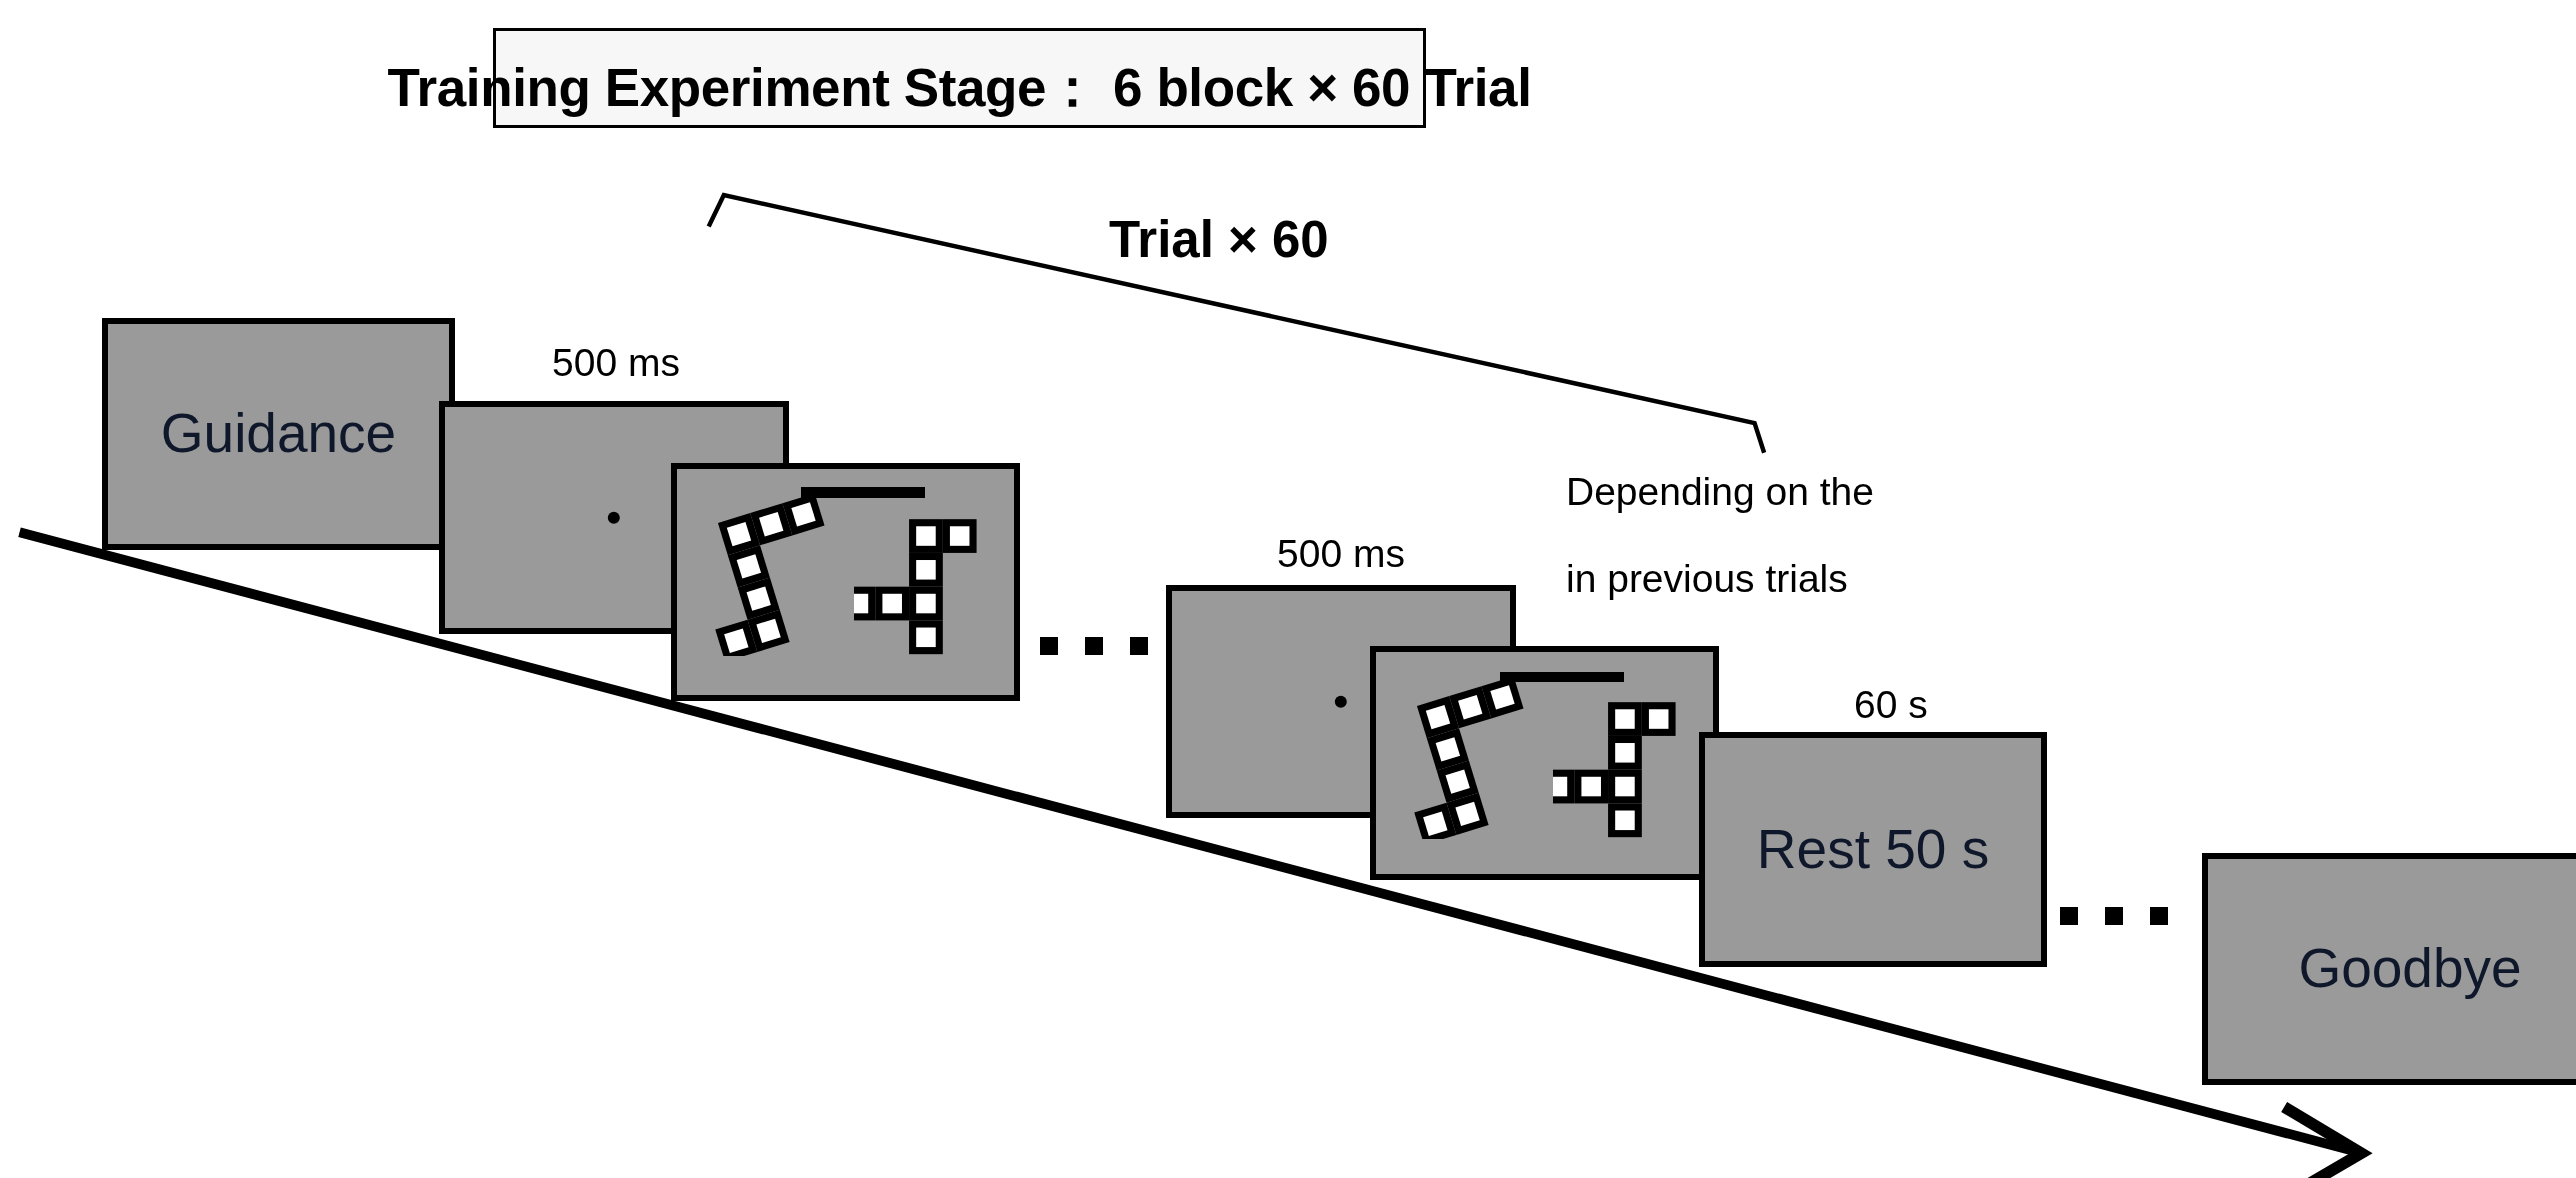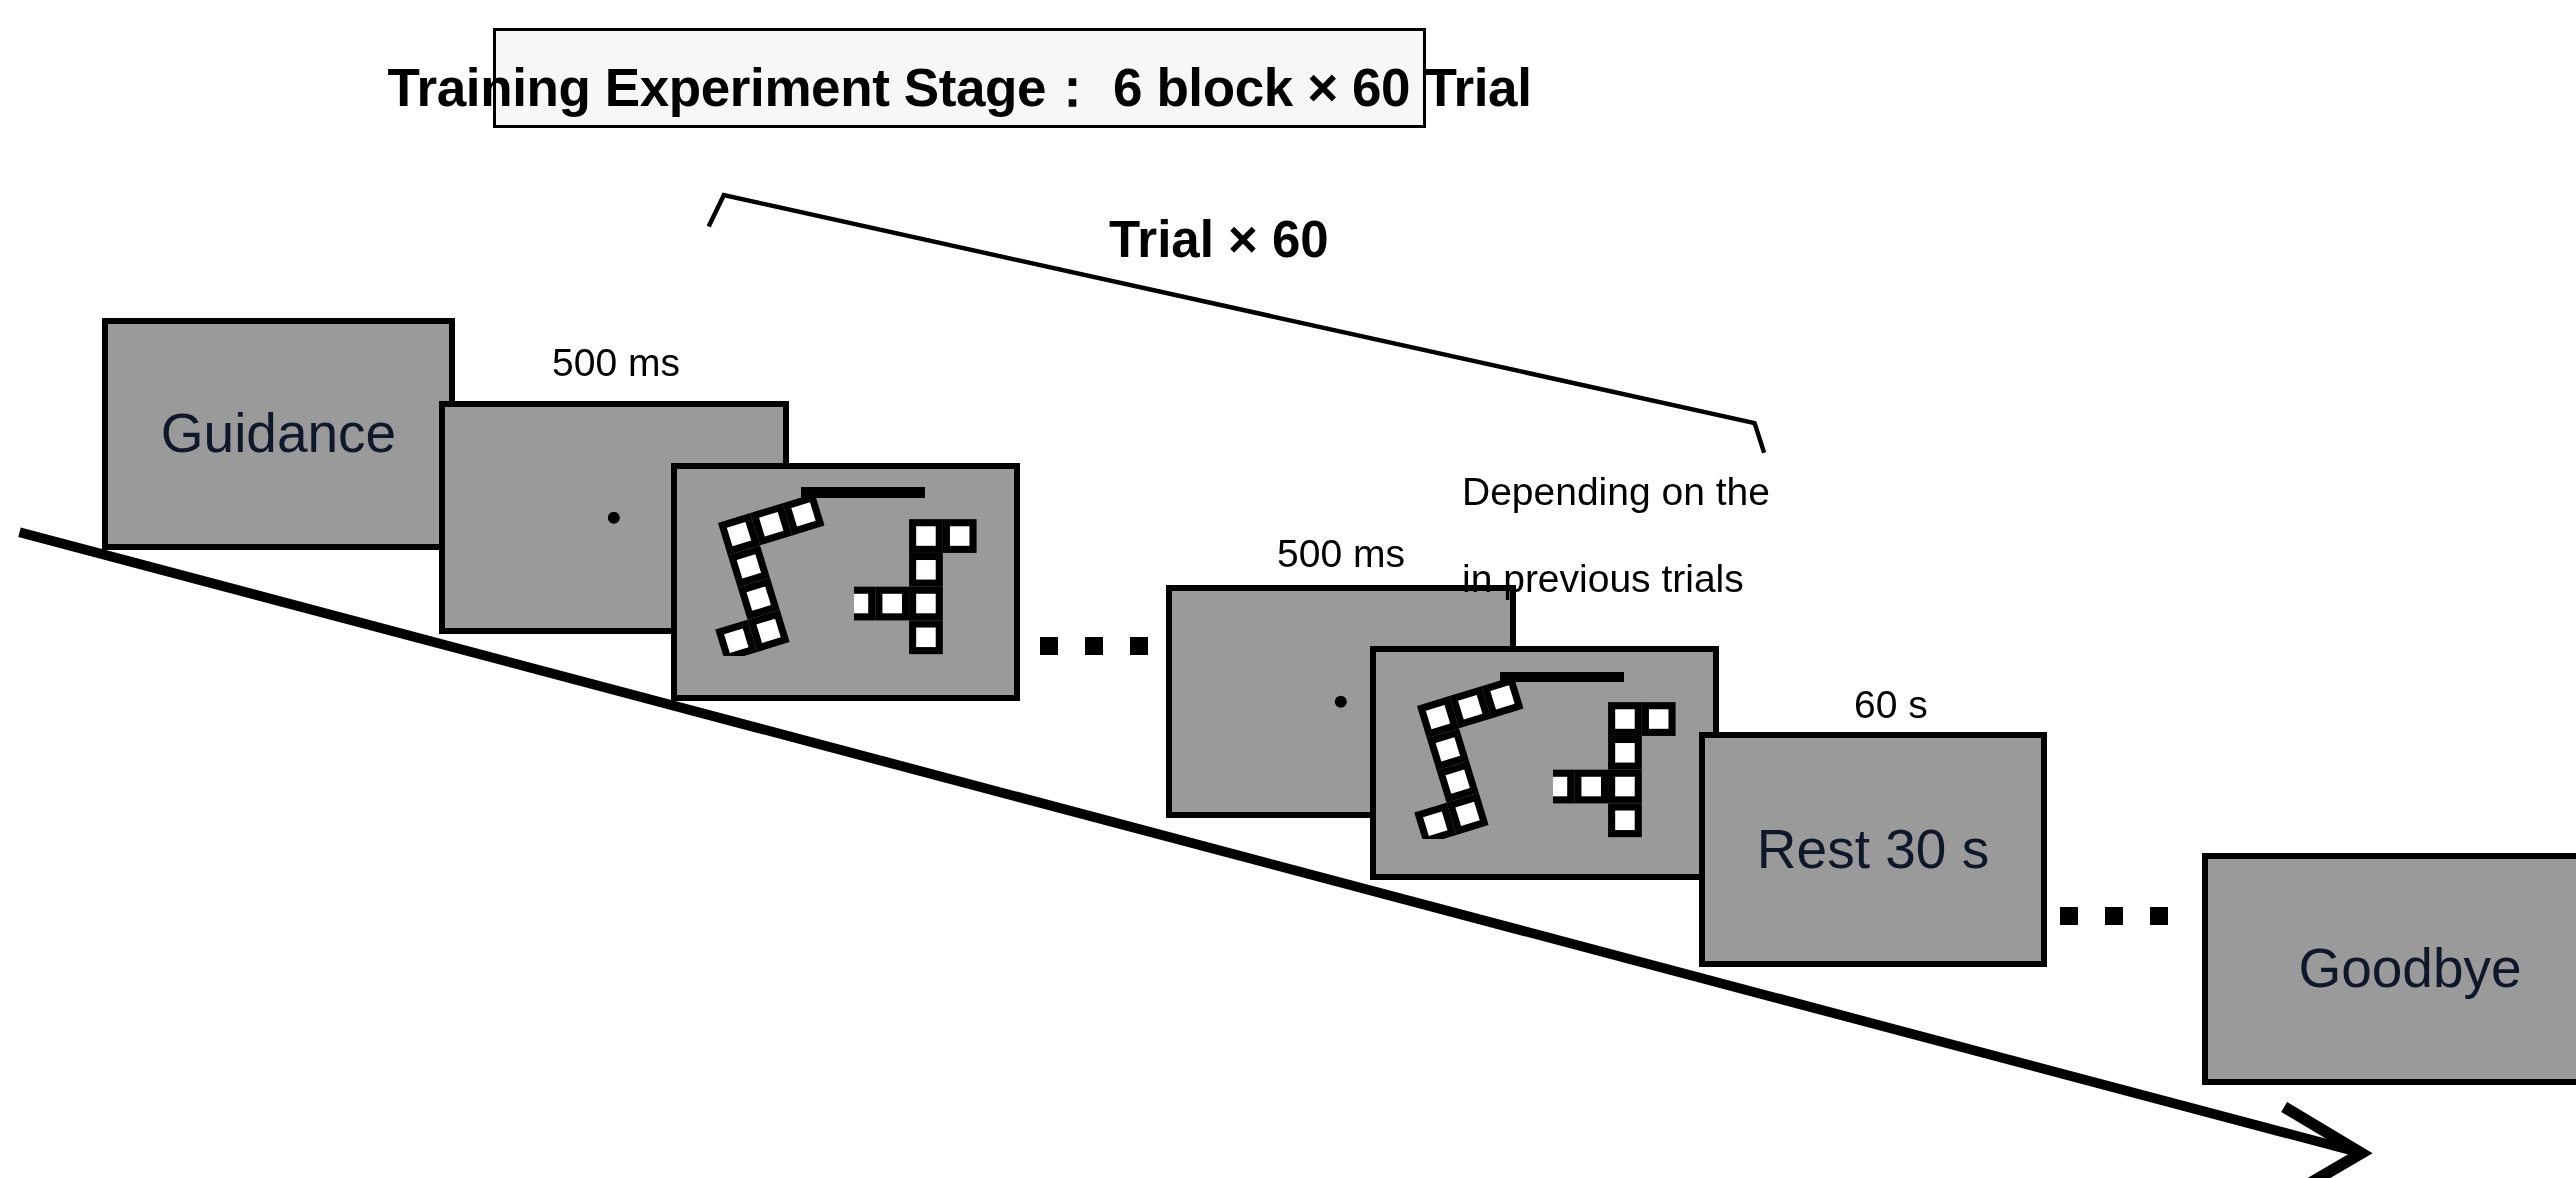--- a/index.html
+++ b/index.html
@@ -192,21 +192,21 @@
     <i></i>
     <i></i>
     <i></i>
   </div>
 
   <div class="caption" style="left:1277px; top:532px;">500 ms</div>
   <div class="screen" style="left:1166px; top:585px; width:350px; height:233px;">
     <div class="fixation-dot" style="left:50%; top:50%; transform:translate(-50%,-50%);"></div>
   </div>
 
-  <div class="caption" style="left:1462px; top:470px;"><span>Depending on the</span><br><br><span>in previous trials</span></div>
+  <div class="caption" style="left:1566px; top:470px;"><span>Depending on the</span><br><br><span>in previous trials</span></div>
 
   <div class="screen" style="left:1370px; top:646px; width:349px; height:234px;">
     <div class="stim-bar" style="left:124px; top:19.5px; width:124px; height:10.6px;"></div>
 
     <svg class="figure" style="left:27px; top:27px; width:142px; height:160px;" viewBox="0 0 160 180">
       <g transform="rotate(-17 80 90)">
         <rect x="36" y="14" width="38" height="38" fill="#000"></rect>
         <rect x="74" y="14" width="38" height="38" fill="#000"></rect>
         <rect x="112" y="14" width="38" height="38" fill="#000"></rect>
         <rect x="36" y="52" width="38" height="38" fill="#000"></rect>
@@ -238,21 +238,21 @@
         <rect x="70" y="92" width="22" height="22" fill="#fff"></rect>
         <rect x="32" y="92" width="22" height="22" fill="#fff"></rect>
         <rect x="-6" y="92" width="22" height="22" fill="#fff"></rect>
         <rect x="70" y="130" width="22" height="22" fill="#fff"></rect>
       </g>
     </svg>
   </div>
 
   <div class="caption" style="left:1854px; top:683px;">60 s</div>
   <div class="screen" style="left:1699px; top:732px; width:348px; height:235px;">
-    <div class="screen-label">Rest 30 s</div>
+    <div class="screen-label">Rest 50 s</div>
   </div>
 
   <div class="dots" style="left:2060px; top:907px;">
     <i></i>
     <i></i>
     <i></i>
   </div>
 
   <div class="screen" style="left:2202px; top:853px; width:416px; height:232px;">
     <div class="screen-label">Goodbye</div>

